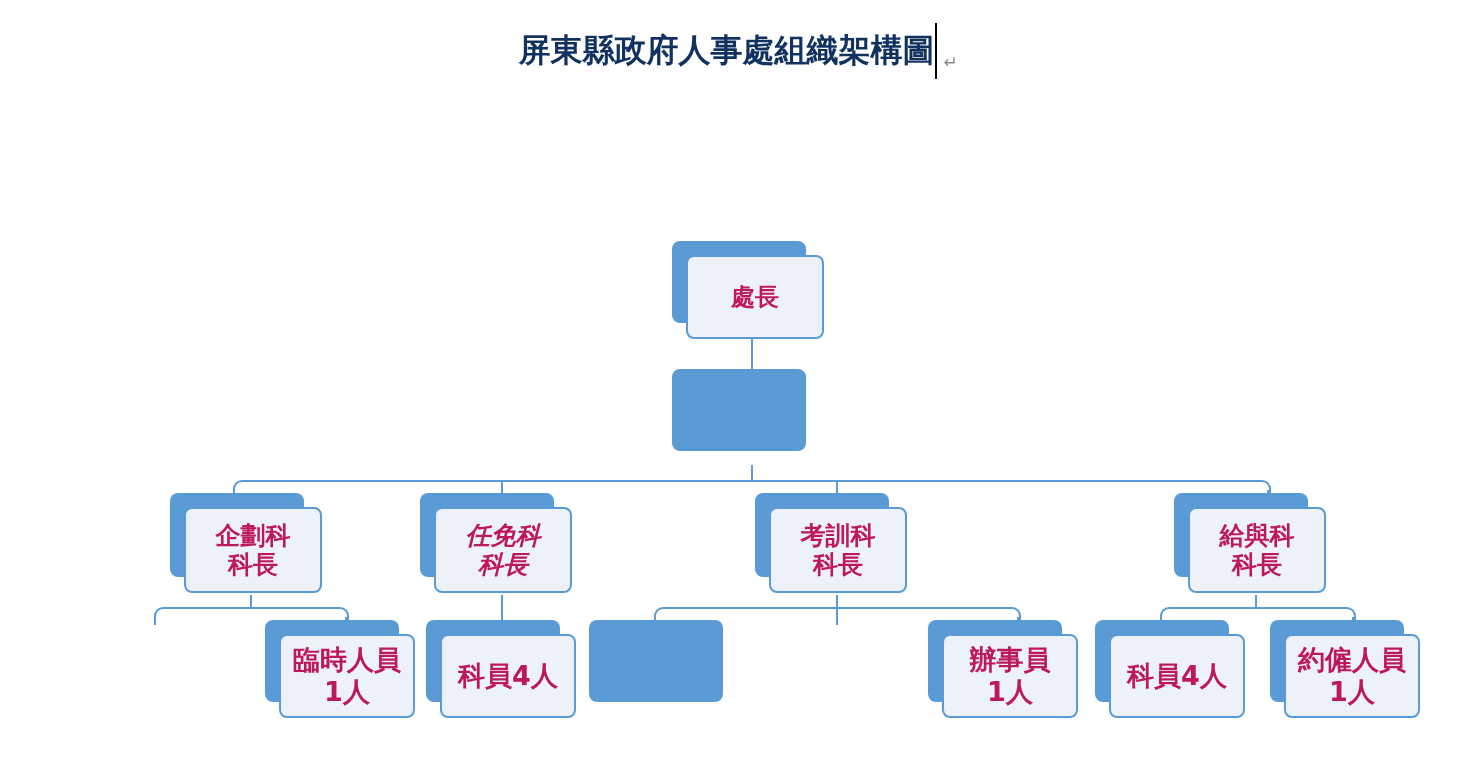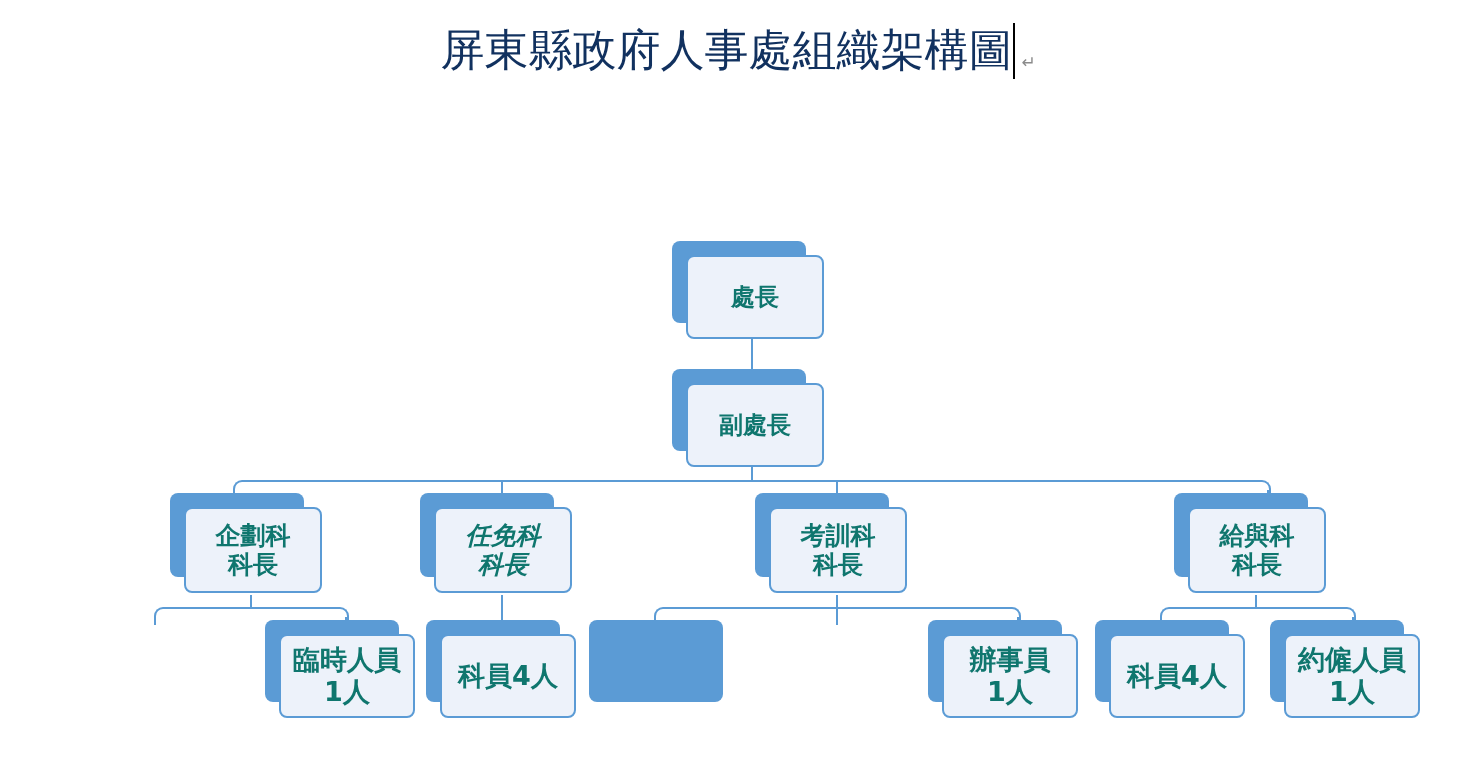--- a/index.html
+++ b/index.html
@@ -22,22 +22,22 @@
   .title-wrap {
     position: absolute;
     left: 0;
     top: 22px;
     width: 1476px;
     text-align: center;
     white-space: nowrap;
   }
   .title-text {
     display: inline-block;
-    font-size: 44px;
-    font-weight: normal;
+    font-size: 32px;
+    font-weight: bold;
     color: #11315f;
     letter-spacing: 0px;
     line-height: 54px;
     vertical-align: middle;
   }
   .title-caret {
     display: inline-block;
     width: 2px;
     height: 56px;
     background: #000000;
@@ -90,21 +90,21 @@
     position: absolute;
     background: #edf2fa;
     border: 2px solid #5b9bd5;
     border-radius: 8px;
     box-sizing: border-box;
     display: flex;
     align-items: center;
     justify-content: center;
   }
   .node .label {
-    color: #0f766e;
+    color: #be185d;
     font-weight: bold;
     text-align: center;
     line-height: 1.18;
     white-space: pre-line;
     padding: 0 4px;
   }
 
   .lvl1 .label { font-size: 24px; }
   .lvl2 .label { font-size: 25px; }
   .lvl3 .label { font-size: 27px; }
@@ -157,23 +157,20 @@
 
   <div class="node lvl1" style="left:672px; top:241px; width:152px; height:98px;">
     <div class="shadow-rect" style="width:134px; height:82px;"></div>
     <div class="front-rect" style="left:14px; top:14px; width:138px; height:84px;">
       <span class="label">處長</span>
     </div>
   </div>
 
   <div class="node lvl1" style="left:672px; top:369px; width:152px; height:98px;">
     <div class="shadow-rect" style="width:134px; height:82px;"></div>
-    <div class="front-rect" style="left:14px; top:14px; width:138px; height:84px;">
-      <span class="label">副處長</span>
-    </div>
   </div>
 
   <div class="node lvl2" style="left:170px; top:493px; width:152px; height:100px;">
     <div class="shadow-rect" style="width:134px; height:84px;"></div>
     <div class="front-rect" style="left:14px; top:14px; width:138px; height:86px;">
       <span class="label">企劃科
 科長</span>
     </div>
   </div>
 

